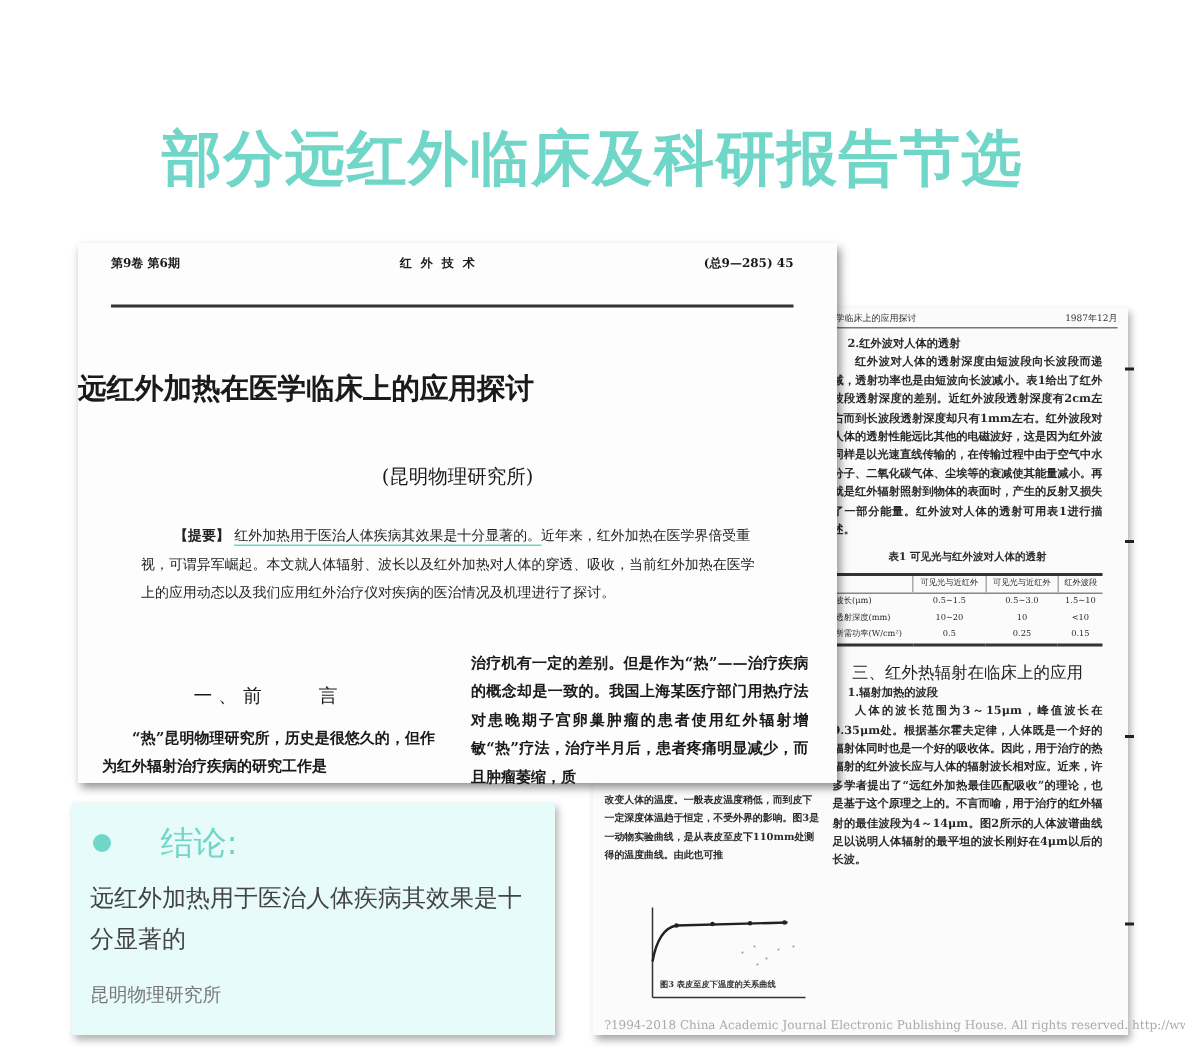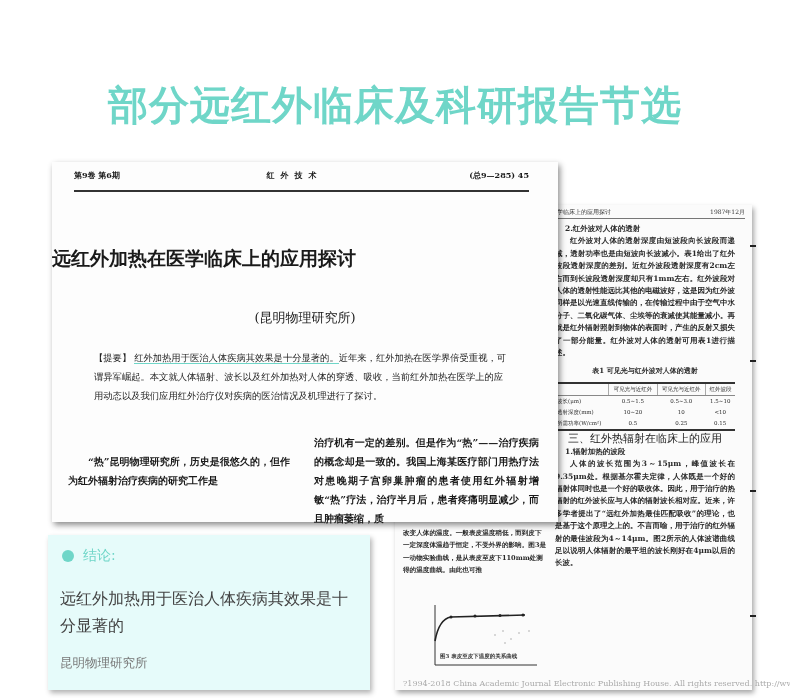--- a/index.html
+++ b/index.html
@@ -28,64 +28,64 @@
     font-weight: bold; color: #2a2a2a; text-align: justify;
   }
   .back-col .sub { font-weight: bold; padding-left: 10px; }
   .back-col p { text-indent: 2em; }
   .tbl-caption { text-align: center; font-size: 7px; font-weight: bold; margin-top: 6px; }
   table.t1 { width: 100%; border-collapse: collapse; font-size: 5.5px; margin-top: 4px; border-top: 2px solid #333; border-bottom: 2px solid #333; font-weight: normal; }
   table.t1 td, table.t1 th { padding: 1px 2px; text-align: center; font-weight: normal; line-height: 9px; }
   table.t1 thead th { border-bottom: 1px solid #888; border-left: 1px solid #aaa; }
   table.t1 thead th:first-child { border-left: none; }
   table.t1 td:first-child { text-align: left; }
-  .sec3 { font-size: 11px; font-weight: normal; text-align: center; line-height: 15px; color: #222; }
+  .sec3 { font-size: 11px; font-weight: normal; text-align: center; line-height: 15px; margin-top: 10px; color: #222; }
 
   .back-left {
     position: absolute; left: 8px; top: 322px; width: 145px; font-size: 6.6px; line-height: 12.3px; font-weight: bold; color: #2a2a2a;
   }
   .chart-box { position: absolute; left: 30px; top: 398px; width: 120px; height: 82px; }
   .chart-caption { position: absolute; left: 45px; top: 448px; font-size: 5.5px; font-weight: bold; color: #333; }
   .footer-note {
     position: absolute; left: 8px; bottom: 2px; font-size: 8px; color: #aaa; white-space: nowrap; font-family: "DejaVu Serif", serif;
   }
   .right-tick { position: absolute; right: -4px; width: 6px; height: 2px; background: #222; }
 
   
   .front-page {
     position: absolute; left: 52px; top: 162px; width: 506px; height: 360px;
     background: #fdfdfd; box-shadow: 2px 3px 6px rgba(0,0,0,0.45);
     font-family: "DejaVu Serif", serif; color: #1a1a1a;
   }
   .fp-header {
     position: absolute; left: 22px; top: 8px; width: 455px; display: flex; justify-content: space-between;
-    font-size: 8px; font-weight: bold; padding-bottom: 9px; border-bottom: 2px solid #333;
+    font-size: 8px; font-weight: bold; padding-bottom: 22px; border-bottom: 2px solid #333;
   }
   .fp-header .center { letter-spacing: 6px; }
   .fp-title { position: absolute; left: 0; top: 84px; width: 506px; text-align: left; font-size: 19px; font-weight: bold; }
   .fp-author { position: absolute; left: 0; top: 122px; width: 506px; text-align: center; font-size: 8.5px; letter-spacing: 10px; }
   .fp-inst { position: absolute; left: 0; top: 147px; width: 506px; text-align: center; font-size: 13px; }
   .fp-abstract { position: absolute; left: 42px; top: 186px; width: 415px; font-size: 9.3px; line-height: 19px; color: #222; }
-  .fp-abstract .label { font-weight: normal; }
+  .fp-abstract .label { font-weight: bold; margin-left: 22px; }
   .fp-abstract .hl { border-bottom: 1.5px solid #6fd6c8; }
   .fp-col-left { position: absolute; left: 16px; top: 280px; width: 222px; }
   .fp-sec { text-align: center; font-size: 12.5px; letter-spacing: 4px; margin-top: 14px; }
   .fp-sec .gap { display: inline-block; width: 34px; }
   .fp-body { font-size: 10px; line-height: 19px; font-weight: bold; text-align: justify; margin-top: 10px; }
   .fp-body.indent { text-indent: 2em; }
   .fp-col-right { position: absolute; left: 262px; top: 271px; width: 225px; font-size: 10px; line-height: 19px; font-weight: bold; text-align: justify; }
 
   
   .conclusion {
     position: absolute; left: 48px; top: 535px; width: 322px; height: 155px;
     background: #e6fbfa; box-shadow: 2px 3px 5px rgba(0,0,0,0.3);
   }
   .concl-head { position: absolute; left: 14px; top: 12px; display: flex; align-items: center; }
   .concl-dot { width: 12px; height: 12px; background: #6fd6c8; border-radius: 50%; margin-right: 9px; }
-  .concl-title { font-size: 14px; color: #6fd6c8; font-family: "DejaVu Sans", sans-serif; }
+  .concl-title { font-size: 22px; color: #6fd6c8; font-family: "DejaVu Sans", sans-serif; margin-left: 24px; }
   .concl-body { position: absolute; left: 12px; top: 50px; width: 305px; font-size: 16px; line-height: 27px; color: #444; font-family: "DejaVu Sans", sans-serif; }
   .concl-src { position: absolute; left: 12px; top: 120px; font-size: 12.5px; color: #777; font-family: "DejaVu Sans", sans-serif; }
 </style>
 </head>
 <body>
 
 <h1 class="page-title">部分远红外临床及科研报告节选</h1>
 
 <div class="back-page">
   <div class="back-header">
@@ -168,20 +168,23 @@
     <span class="center">红外技术</span>
     <span>(总9—285) 45</span>
   </div>
   <div class="fp-title">远红外加热在医学临床上的应用探讨</div>
   <div class="fp-inst">(昆明物理研究所)</div>
   <div class="fp-abstract">
     <span class="label">【提要】</span>
     <span class="hl">红外加热用于医治人体疾病其效果是十分显著的。</span><span>近年来，红外加热在医学界倍受重视，可谓异军崛起。本文就人体辐射、波长以及红外加热对人体的穿透、吸收，当前红外加热在医学上的应用动态以及我们应用红外治疗仪对疾病的医治情况及机理进行了探讨。</span>
   </div>
   <div class="fp-col-left">
+    <div class="fp-sec">
+      <span>一、前</span><span class="gap"></span><span>言</span>
+    </div>
     <div class="fp-body indent">“热”昆明物理研究所，历史是很悠久的，但作为红外辐射治疗疾病的研究工作是</div>
   </div>
   <div class="fp-col-right">治疗机有一定的差别。但是作为“热”——治疗疾病的概念却是一致的。我国上海某医疗部门用热疗法对患晚期子宫卵巢肿瘤的患者使用红外辐射增敏“热”疗法，治疗半月后，患者疼痛明显减少，而且肿瘤萎缩，质</div>
 </div>
 
 <div class="conclusion">
   <div class="concl-head">
     <span class="concl-dot"></span>
     <span class="concl-title">结论:</span>
   </div>

